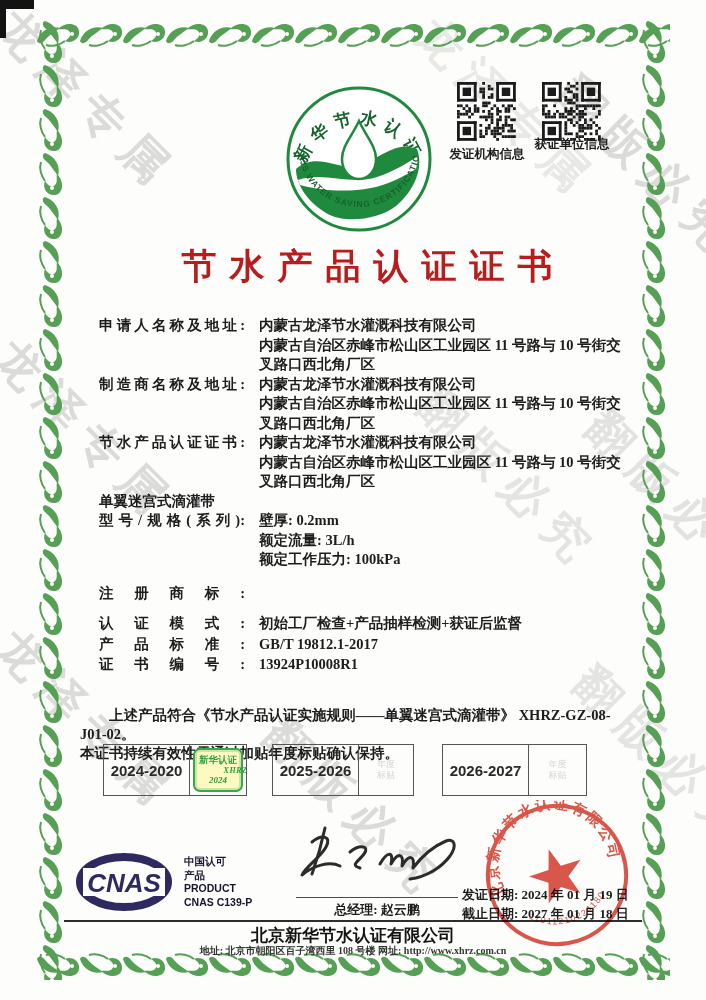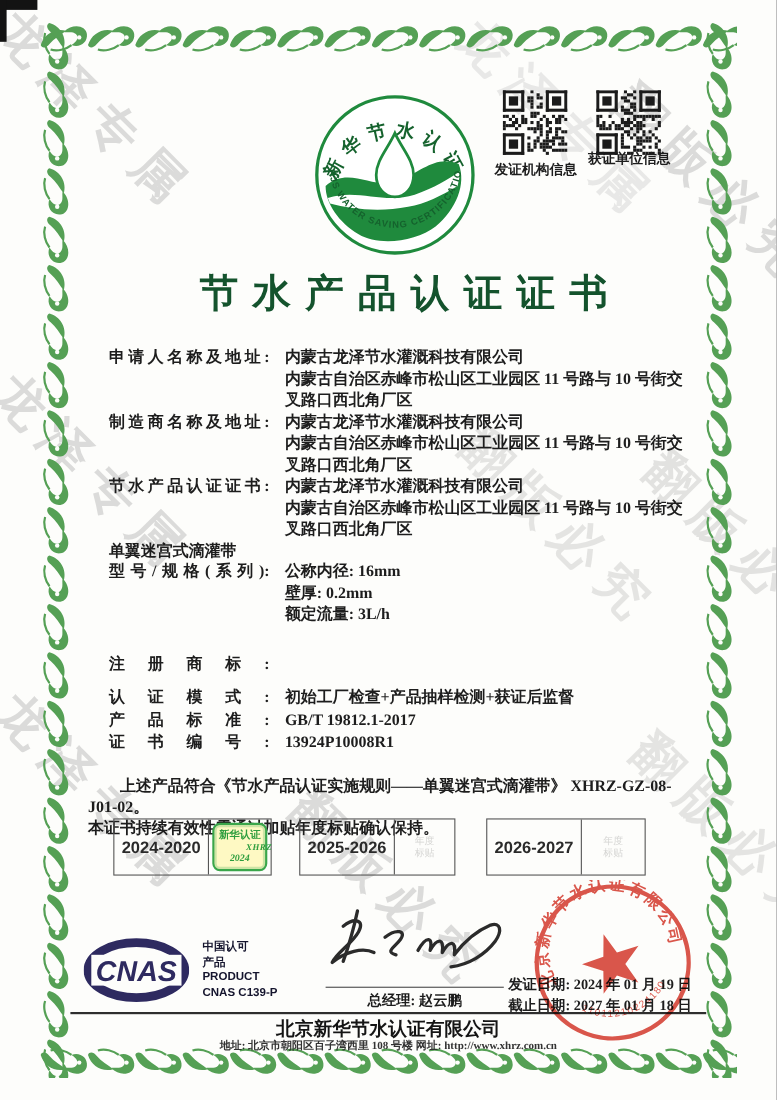--- a/index.html
+++ b/index.html
@@ -13,27 +13,27 @@
   .bstrip{position:absolute;z-index:2;}
   
   .artifact{position:absolute;background:#131313;z-index:3;}
   
   .logo-svg{position:absolute;left:283px;top:83px;z-index:4;}
   .qr{position:absolute;z-index:4;}
   .qr-label{position:absolute;z-index:4;font-size:12.5px;font-weight:bold;text-align:center;width:80px;}
   
   .cert-title{position:absolute;left:0;right:0;top:243px;text-align:center;z-index:4;
       font-family:"Liberation Sans","DejaVu Sans",sans-serif;font-size:35px;font-weight:800;
-      letter-spacing:13px;text-indent:13px;color:#14532d;padding-left:28px;}
+      letter-spacing:13px;text-indent:13px;color:#b91c1c;padding-left:28px;}
   
   .fields{position:absolute;left:99px;top:316px;width:524px;z-index:4;font-size:14.5px;font-weight:600;}
   .frow{display:flex;line-height:19.5px;justify-content:center;}
   .flabel{width:146px;flex:none;text-align:justify;text-align-last:justify;margin-right:14px;}
   .fval{flex:1;}
-  .f5{margin-top:25px;margin-bottom:10px;gap:21px;}
+  .f5{margin-top:14px;margin-bottom:10px;gap:21px;}
   .f6,.f7,.f8{line-height:20.5px;}
   
   .statement{position:absolute;left:80px;top:706px;width:552px;z-index:4;font-size:14.5px;line-height:19px;font-weight:600;}
   .s1{text-indent:2em;}
   .s2{font-weight:800;}
   
   .ybox{position:absolute;top:744px;height:50px;border:1.5px solid #555;display:flex;z-index:4;background:rgba(255,255,255,.0);}
   .ycell{width:85px;display:flex;align-items:center;justify-content:center;
       font-family:"Liberation Sans","DejaVu Sans",sans-serif;font-size:15px;font-weight:bold;color:#2a2a2a;}
   .yslot{flex:1;border-left:1.5px solid #555;display:flex;align-items:center;justify-content:center;}
@@ -480,23 +480,23 @@
         </div>
       </div>
       <div class="frow f3">
         <div class="fval">
           <div>单翼迷宫式滴灌带</div>
         </div>
       </div>
       <div class="frow f4">
         <div class="flabel">型号/规格(系列):</div>
         <div class="fval">
-          <div>公称内径: 16mm</div>
           <div>壁厚: 0.2mm</div>
           <div>额定流量: 3L/h</div>
+          <div>额定工作压力: 100kPa</div>
         </div>
       </div>
       <div class="frow f5">
         <div class="flabel">注册商标:</div>
         <div class="fval">
           <div></div>
         </div>
       </div>
       <div class="frow f6">
         <div class="flabel">认证模式:</div>

